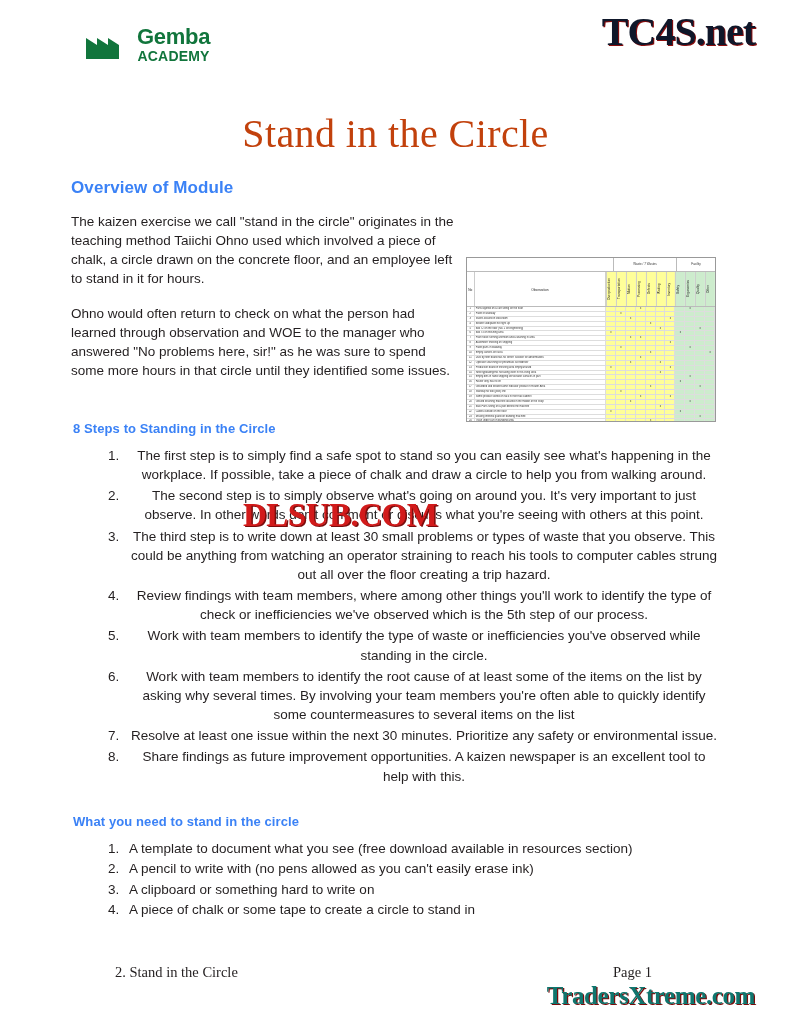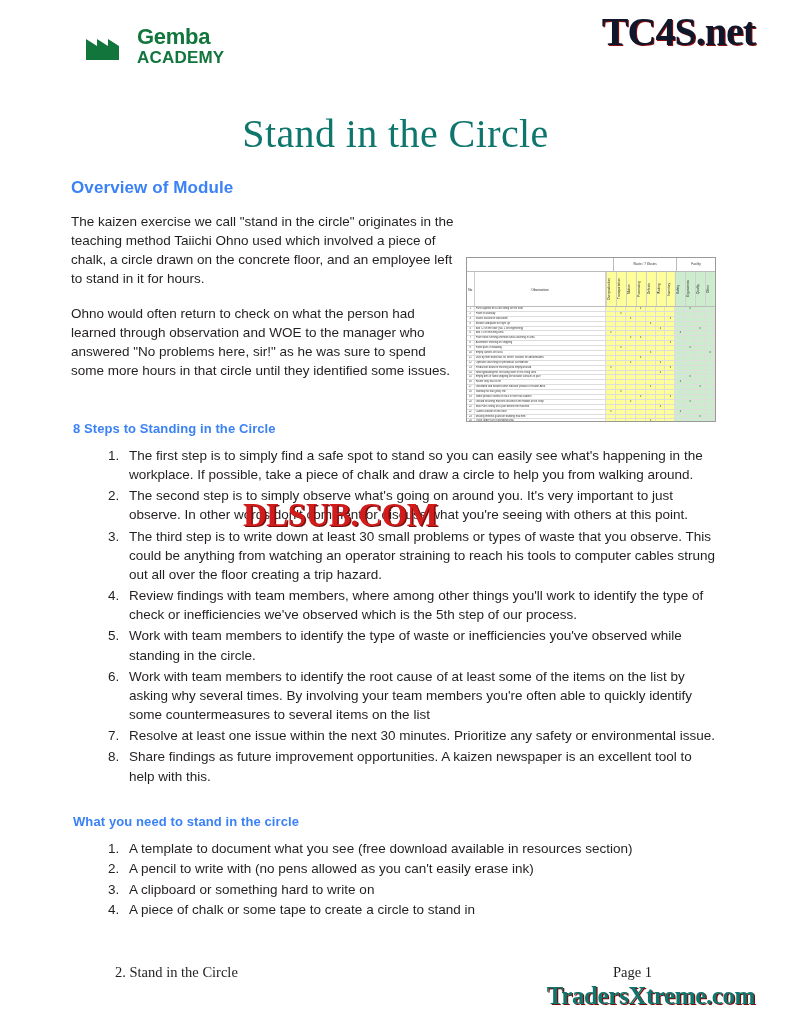--- a/index.html
+++ b/index.html
@@ -23,39 +23,40 @@
   }
 
   
   .logo-block {
     position: absolute;
     left: 84px;
     top: 26px;
     display: flex;
     align-items: center;
     gap: 7px;
+    text-align: center;
   }
   .logo-mark {
     width: 46px;
     height: 30px;
     position: relative;
   }
   .logo-mark svg { display: block; }
   .logo-text {
     line-height: 1.0;
   }
   .logo-gemba {
     font-size: 22px;
     font-weight: bold;
     color: #11753c;
     letter-spacing: -0.3px;
     font-family: "Liberation Sans", sans-serif;
   }
   .logo-academy {
-    font-size: 17px;
+    font-size: 14px;
     font-weight: bold;
     color: #11753c;
     letter-spacing: 0.2px;
     margin-top: 1px;
   }
 
   .watermark-tc4s {
     position: absolute;
     right: 36px;
     top: 8px;
@@ -69,21 +70,21 @@
 
   
   .doc-title {
     position: absolute;
     left: 0;
     top: 110px;
     width: 791px;
     text-align: center;
     font-family: "Liberation Serif", serif;
     font-size: 40px;
-    color: #0f766e;
+    color: #c2410c;
     letter-spacing: 0.4px;
   }
 
   
   .content {
     position: absolute;
     left: 71px;
     top: 178px;
     width: 648px;
   }
@@ -192,20 +193,21 @@
   
   ol.steps {
     margin: 6px 0 0 0;
     padding-left: 52px;
     font-size: 13.5px;
     line-height: 1.42;
   }
   ol.steps > li {
     margin-bottom: 2px;
     padding-left: 6px;
+    text-align: center;
   }
   ol.needs {
     margin: 4px 0 0 0;
     padding-left: 52px;
     font-size: 13.5px;
     line-height: 1.45;
   }
   ol.needs > li {
     margin-bottom: 1px;
     padding-left: 6px;

